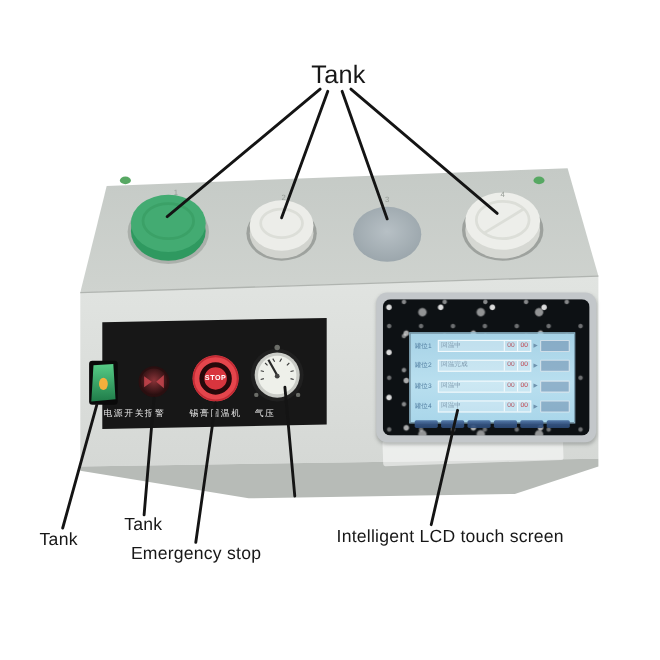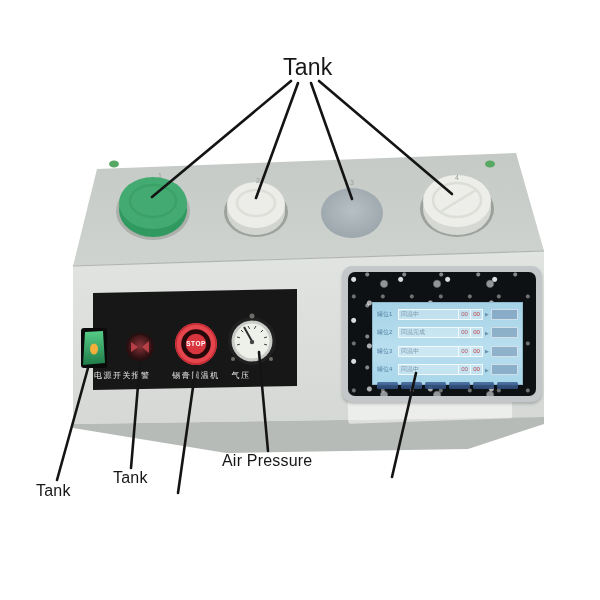--- a/index.html
+++ b/index.html
@@ -213,21 +213,22 @@
       <line x1="140" y1="362" x2="131" y2="468"></line>
       <line x1="196" y1="366" x2="178" y2="493"></line>
       <line x1="259" y1="352" x2="268" y2="451"></line>
       <line x1="416" y1="373" x2="392" y2="477"></line>
     </g>
   </svg>
 
   <div class="txt callout tank-callout">Tank</div>
   <div class="txt callout" style="left:36px;top:482px;">Tank</div>
   <div class="txt callout" style="left:113px;top:469px;">Tank</div>
-  <div class="txt callout" style="left:222px;top:452px;">Air Pressure</div>
+  <div class="txt callout" style="left:119px;top:495px;">Emergency stop</div>
+  <div class="txt callout" style="left:306px;top:480px;">Intelligent LCD touch screen</div>
 
   <div class="panel-cn" style="left:66px;top:370px;width:54px;margin-left:20px;">电源开关</div>
   <div class="panel-cn" style="left:126px;top:370px;width:30px;font-family:Liberation Serif, serif;">报警</div>
   <div class="panel-cn" style="left:172px;top:370px;width:48px;">锡膏回温机</div>
   <div class="panel-cn" style="left:226px;top:370px;width:30px;">气压</div>
   <div class="stop-text">STOP</div>
 
   <div class="tank-num" style="left:158px;top:172px;">1</div>
   <div class="tank-num" style="left:256px;top:177px;">2</div>
   <div class="tank-num" style="left:350px;top:179px;">3</div>

